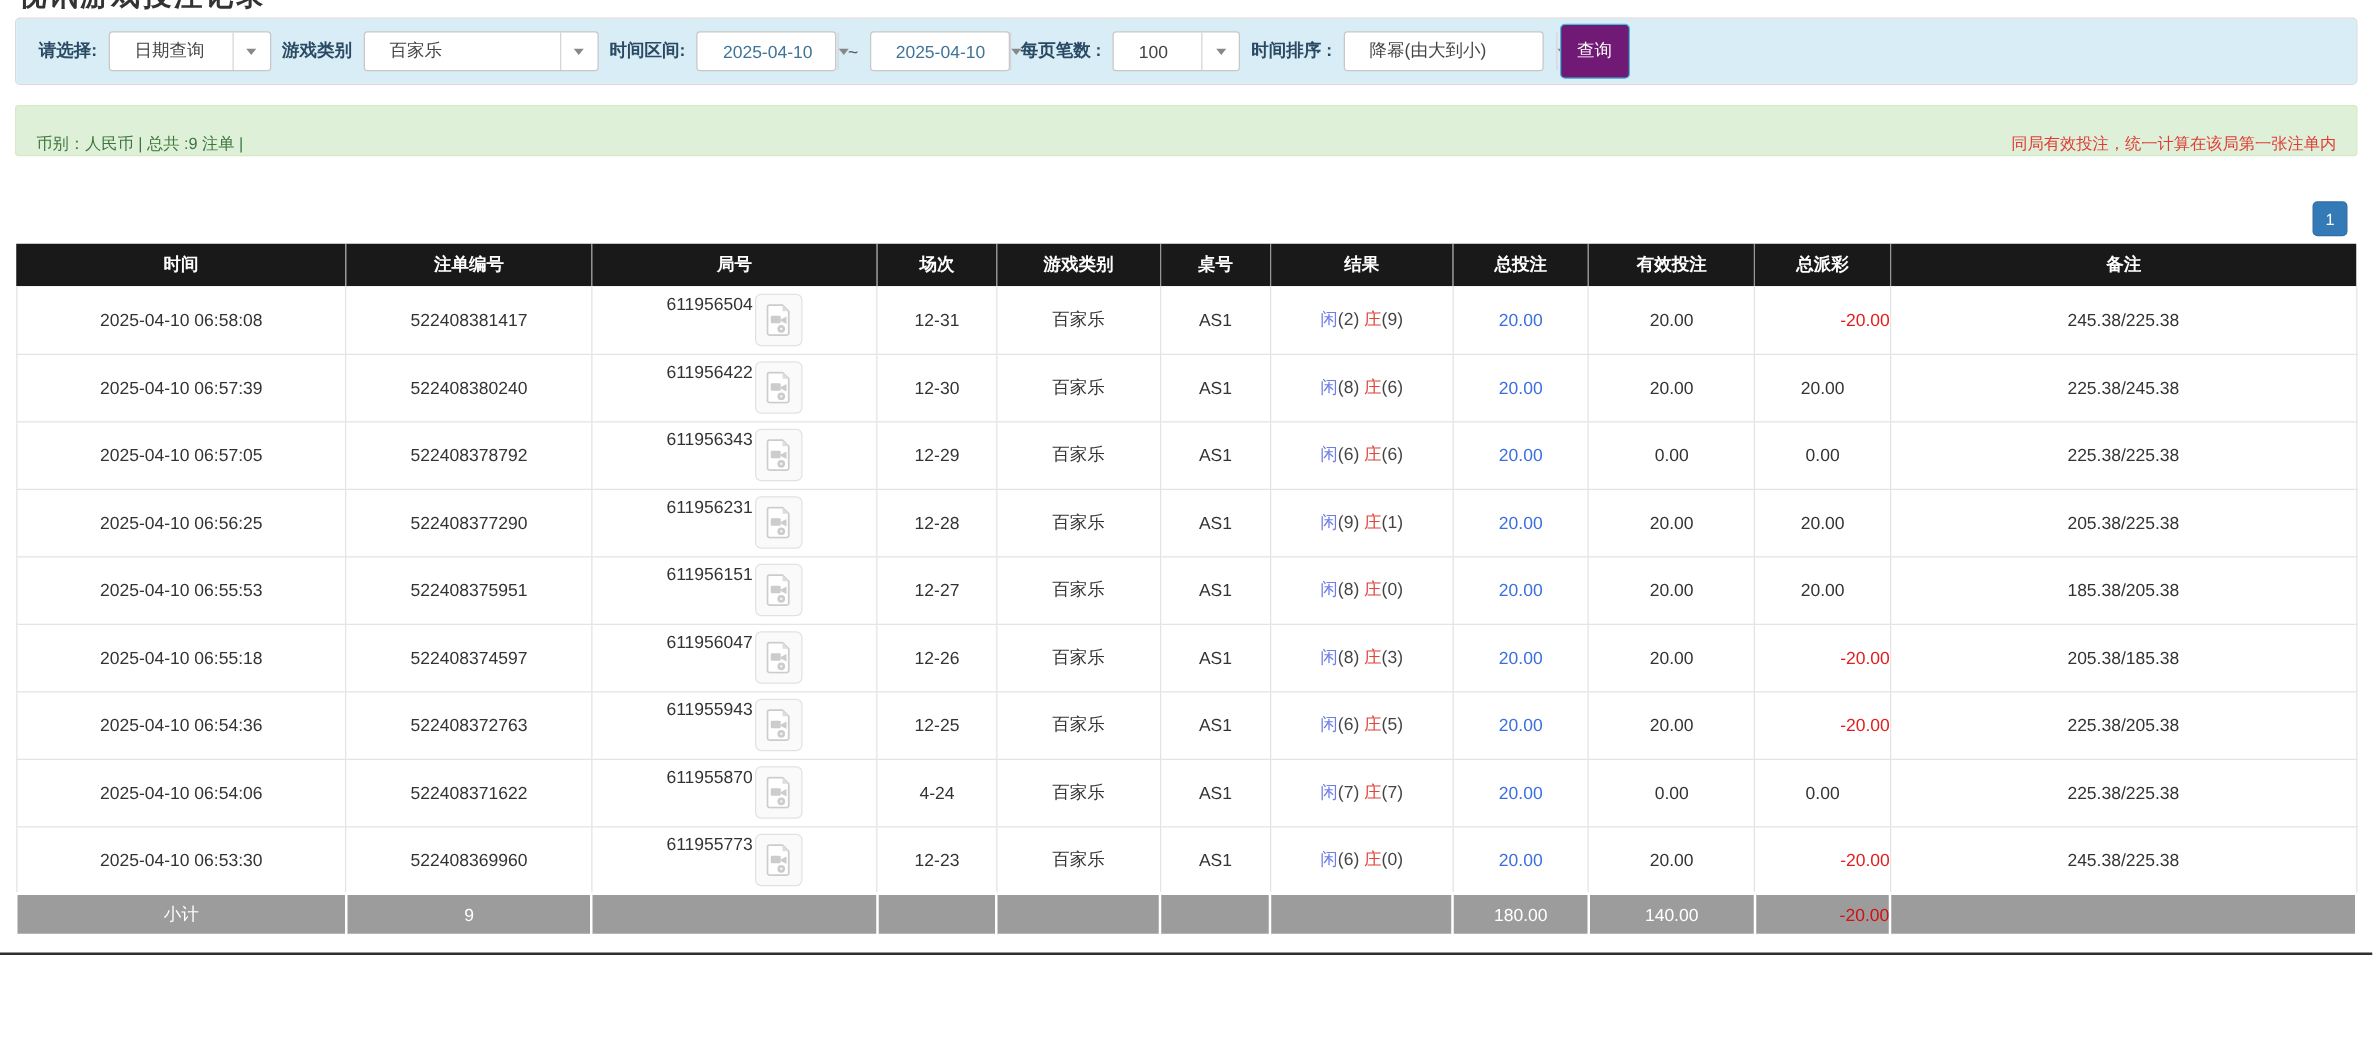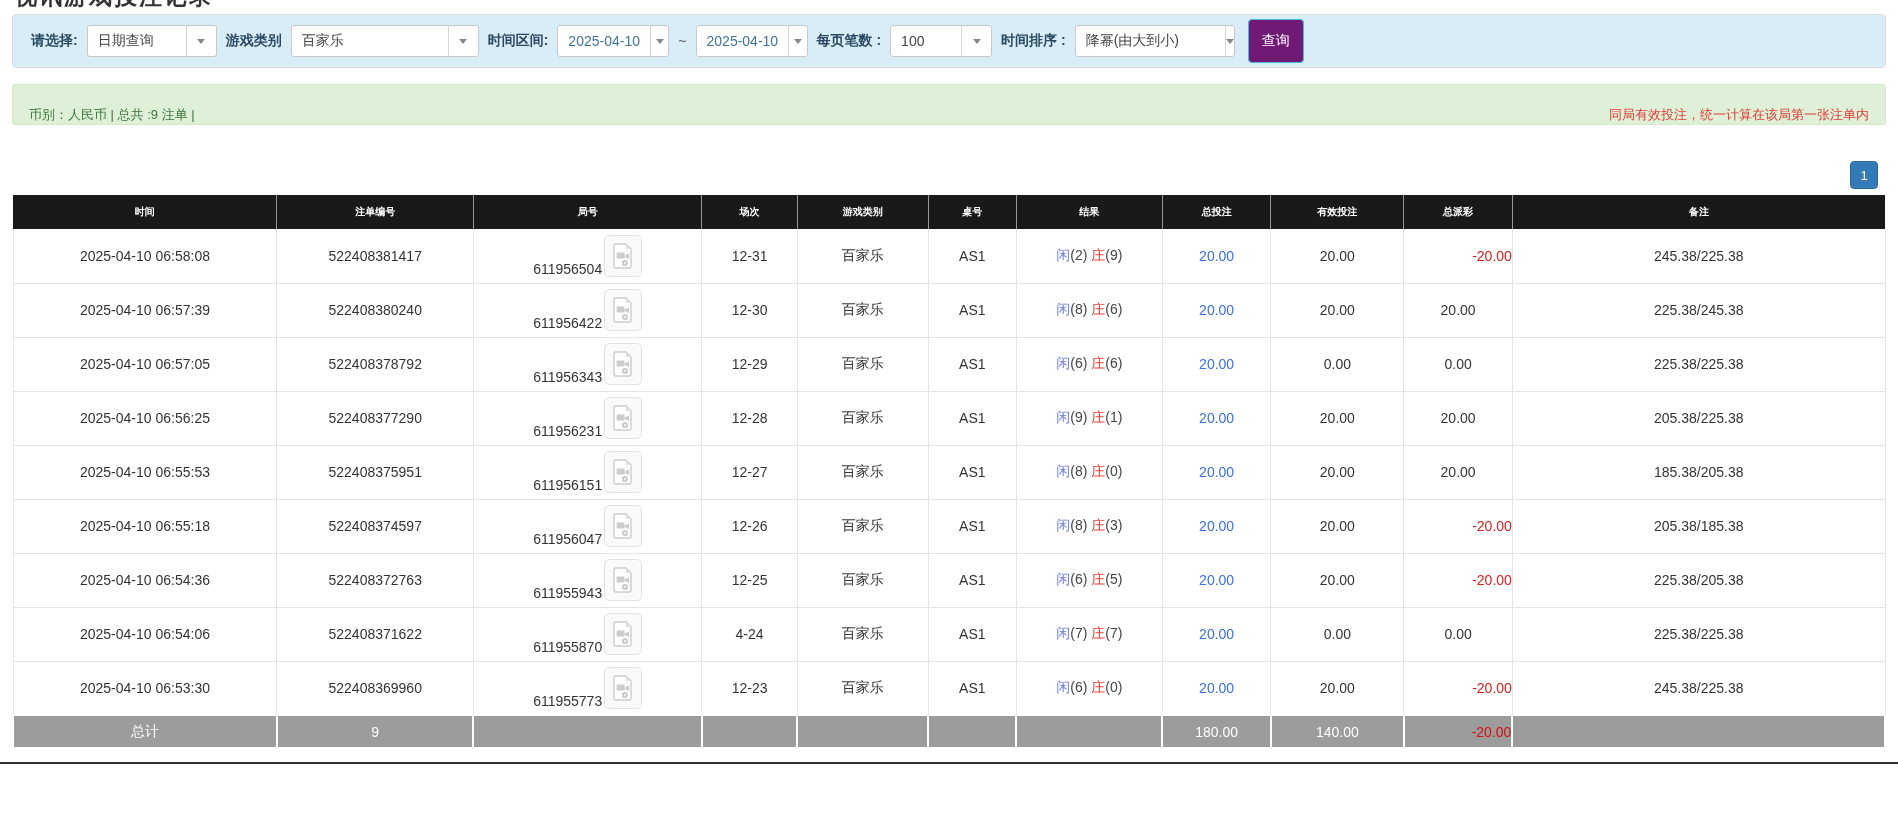--- a/index.html
+++ b/index.html
@@ -17,21 +17,21 @@
   .filter-panel { margin: 6px 12px 0 12px; border: 1px solid #d9d9d9; border-radius: 4px; background: #fff; }
   .filter-bar {
     background: #d9edf7; border-radius: 3px; padding: 10px 18px;
     display: flex; align-items: center; gap: 9px; height: 52px;
   }
   .f-label { font-weight: bold; color: #2a4a63; white-space: nowrap; }
   .combo {
     display: flex; align-items: stretch; background: #fff;
     border: 1px solid #c8c8c8; border-radius: 3px; height: 32px; cursor: pointer;
   }
-  .combo .val { display: flex; align-items: center; padding: 0 10px; color: #444; white-space: nowrap; flex: 1; }
+  .combo .val { display: flex; align-items: center; padding: 0 20px; color: #444; white-space: nowrap; flex: 1; }
   .combo .val.blue { color: #3f7499; }
   .combo .caret-box { width: 30px; border-left: 1px solid #d5d5d5; display: flex; align-items: center; justify-content: center; }
   .caret { width: 0; height: 0; border-left: 4px solid transparent; border-right: 4px solid transparent; border-top: 5px solid #888; }
   .w-qtype { width: 130px; }
   .w-game  { width: 188px; }
   .w-date  { width: 112px; }
   .w-size  { width: 102px; }
   .w-sort  { width: 160px; gap: 36px; }
   .tilde { color: #555; }
   .search-btn {
@@ -53,31 +53,31 @@
   .pager-row { margin: 36px 20px 6px 12px; text-align: right; }
   .page-btn {
     display: inline-flex; align-items: center; justify-content: center;
     width: 28px; height: 28px; background: #337ab7; border: 1px solid #2e6da4;
     color: #fff; border-radius: 4px; font-size: 13px; cursor: pointer; font-family: inherit;
   }
 
   
   table.records { width: 1874px; margin: 4px 12px 0 12px; border-collapse: collapse; table-layout: fixed; }
   thead th {
-    background: #191919; color: #fff; font-weight: bold; font-size: 10px; height: 34px;
+    background: #191919; color: #fff; font-weight: bold; font-size: 14px; height: 34px;
     border-right: 1px solid rgba(255,255,255,.55); text-align: center;
   }
   thead th:last-child { border-right: none; }
   tbody td {
     height: 54px; text-align: center; border: 1px solid #e4e4e4; border-top: none;
     background: #fff; color: #333; font-size: 14px;
   }
   td.blue-val { color: #3b6fe0; }
   td.red-val, span.red-val { color: #e02020; text-align: right; }
-  .round-cell-inner { display: inline-flex; align-items: flex-end; gap: 2px; }
+  .round-cell-inner { display: inline-flex; align-items: flex-start; gap: 2px; }
   .vid-btn {
     width: 38px; height: 42px; background: #fafafa; border: 1px solid #e2e2e2; border-radius: 5px;
     display: inline-flex; align-items: center; justify-content: center; cursor: pointer;
   }
   .player-lbl { color: #6d7ce6; }
   .banker-lbl { color: #e0433a; }
   .score { color: #444; }
   tr.total-row td {
     background: #9c9c9c; color: #fff; height: 33px; border: 2px solid #fff; font-size: 14px;
   }
@@ -404,21 +404,21 @@
         <td>12-23</td>
         <td>百家乐</td>
         <td>AS1</td>
         <td><span class="player-lbl">闲</span><span class="score">(6)</span> <span class="banker-lbl">庄</span><span class="score">(0)</span></td>
         <td class="blue-val">20.00</td>
         <td>20.00</td>
         <td class="red-val">-20.00</td>
         <td>245.38/225.38</td>
       </tr>
       <tr class="total-row">
-        <td>总计</td>
+        <td>小计</td>
         <td>9</td>
         <td></td>
         <td></td>
         <td></td>
         <td></td>
         <td></td>
         <td>180.00</td>
         <td>140.00</td>
         <td class="red-val">-20.00</td>
         <td></td>

